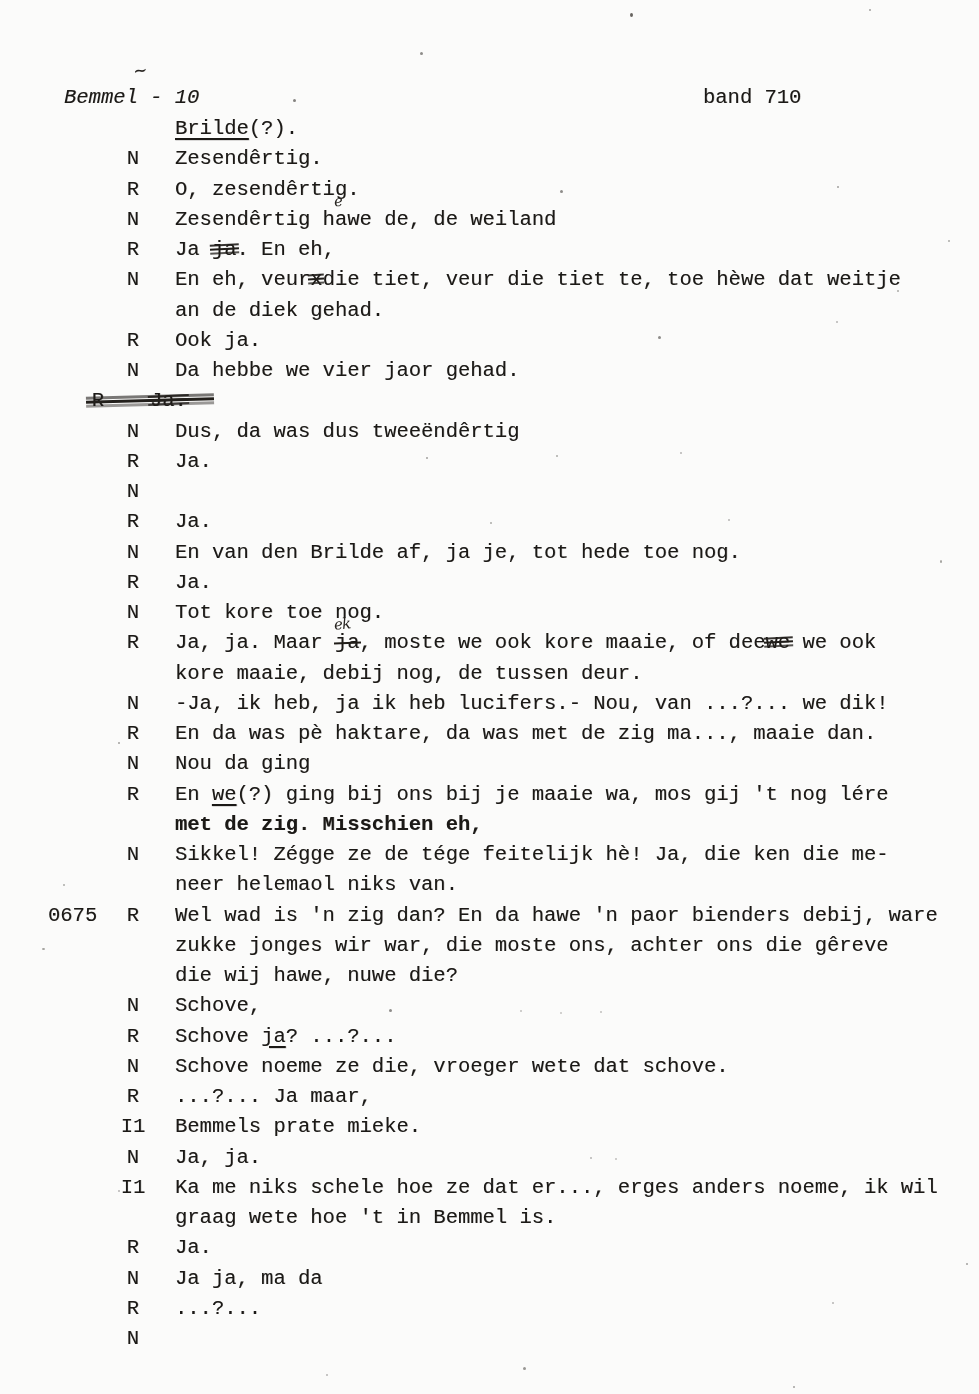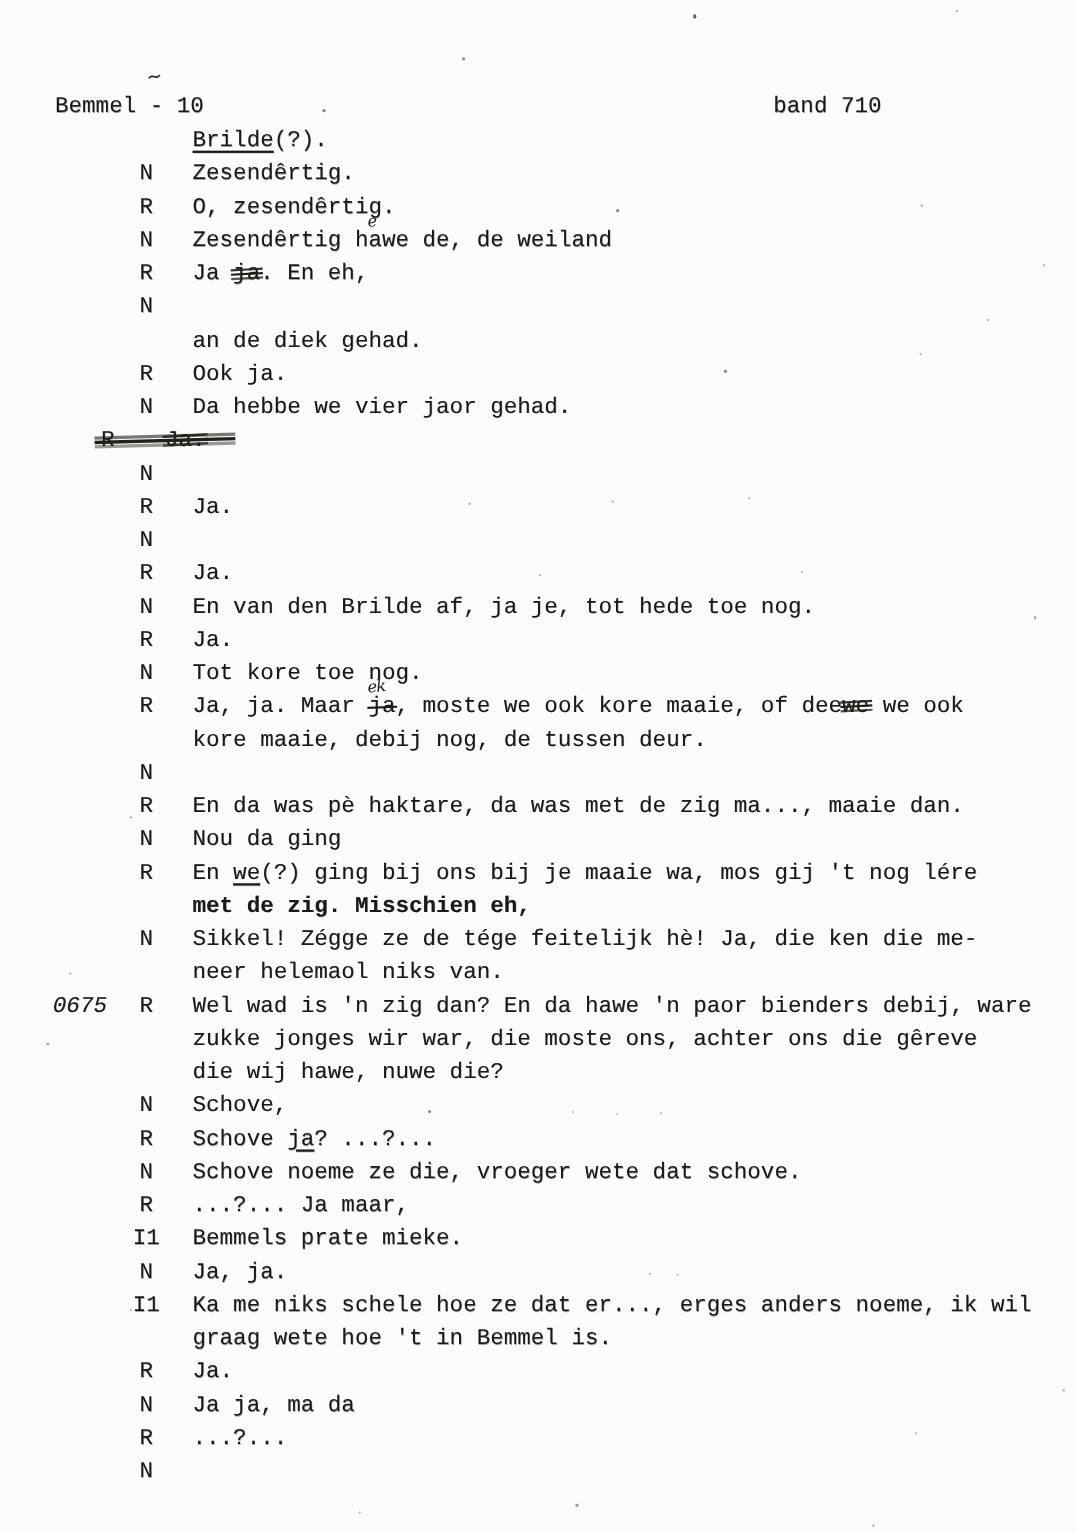--- a/index.html
+++ b/index.html
@@ -9,32 +9,32 @@
     font-family:"Liberation Mono","DejaVu Sans Mono",monospace;
     color:#1b1916;
     position:relative;
     overflow:hidden;
   }
   .page{position:absolute;inset:0;}
   .ink{text-shadow:0.4px 0.4px 0 rgba(25,22,18,0.38);}
   .hdr-left,.hdr-right{
     position:absolute;top:82px;line-height:31px;font-size:20.5px;white-space:pre;
   }
-  .hdr-left{left:50px;}
+  .hdr-left{left:64px;font-style:italic;}
   .hdr-right{left:703px;}
   .hand-mark{
     position:absolute;left:133px;top:60px;
     font-family:"DejaVu Serif",serif;font-style:italic;
     font-size:17px;color:#26231f;transform:rotate(-8deg);
   }
   .line{
     position:absolute;left:0;width:979px;height:31px;line-height:31px;
     font-size:20.5px;white-space:pre;
   }
-  .num{position:absolute;left:48px;font-style:italic;}
+  .num{position:absolute;left:48px;}
   .spk{position:absolute;left:111px;width:44px;text-align:center;}
   .txt{position:absolute;left:175px;}
   .u{text-decoration:underline;text-decoration-thickness:2px;text-underline-offset:4px;}
   .strike{position:relative;}
   .strike::after{
     content:"";position:absolute;left:-1px;right:-1px;top:46%;height:2.2px;
     background:#201d19;transform:rotate(-2deg);
   }
   .scribble{position:relative;}
   .scribble::after{
@@ -66,35 +66,35 @@
 <div class="page ink">
   <span class="hdr-left">Bemmel - 10</span>
   <span class="hdr-right">band 710</span>
   <span class="hand-mark">~</span>
   <div id="transcript">
       <div class="line" style="top: 113px;"><span class="txt"><span class="u">Brilde</span><span>(?).</span></span></div>
       <div class="line" style="top: 143.25px;"><span class="spk">N</span><span class="txt"><span>Zesendêrtig.</span></span></div>
       <div class="line" style="top: 173.5px;"><span class="spk">R</span><span class="txt"><span>O, zesendêrtig.</span></span></div>
       <div class="line" style="top: 203.75px;"><span class="spk">N</span><span class="txt"><span>Zesendêrtig h</span><span class="rel">a<span class="above">e</span></span><span>we de, de weiland</span></span></div>
       <div class="line" style="top: 234px;"><span class="spk">R</span><span class="txt"><span>Ja </span><span class="scribble">ja</span><span>. En eh,</span></span></div>
-      <div class="line" style="top: 264.25px;"><span class="spk">N</span></div>
+      <div class="line" style="top: 264.25px;"><span class="spk">N</span><span class="txt"><span>En eh, veur</span><span class="scribble">x</span><span>die tiet, veur die tiet te, toe hèwe dat weitje</span></span></div>
       <div class="line" style="top: 294.5px;"><span class="txt"><span>an de diek gehad.</span></span></div>
       <div class="line" style="top: 324.75px;"><span class="spk">R</span><span class="txt"><span>Ook ja.</span></span></div>
       <div class="line" style="top: 355px;"><span class="spk">N</span><span class="txt"><span>Da hebbe we vier jaor gehad.</span></span></div>
       <div class="line struck" style="top: 385.25px;"><span class="spk">R</span><span class="txt"><span class="scribble">Ja.</span></span></div>
-      <div class="line" style="top: 415.5px;"><span class="spk">N</span></div>
+      <div class="line" style="top: 415.5px;"><span class="spk">N</span><span class="txt"><span>Dus, da was dus tweeëndêrtig</span></span></div>
       <div class="line" style="top: 445.75px;"><span class="spk">R</span><span class="txt"><span>Ja.</span></span></div>
       <div class="line" style="top: 476px;"><span class="spk">N</span></div>
       <div class="line" style="top: 506.25px;"><span class="spk">R</span><span class="txt"><span>Ja.</span></span></div>
       <div class="line" style="top: 536.5px;"><span class="spk">N</span><span class="txt"><span>En van den Brilde af, ja je, tot hede toe nog.</span></span></div>
       <div class="line" style="top: 566.75px;"><span class="spk">R</span><span class="txt"><span>Ja.</span></span></div>
       <div class="line" style="top: 597px;"><span class="spk">N</span><span class="txt"><span>Tot kore toe nog.</span></span></div>
       <div class="line" style="top: 627.25px;"><span class="spk">R</span><span class="txt"><span>Ja, ja. Maar </span><span class="strike rel">ja<span class="above">ek</span></span><span>, moste we ook kore maaie, of dee</span><span class="scribble">we</span><span> we ook</span></span></div>
       <div class="line" style="top: 657.5px;"><span class="txt"><span>kore maaie, debij nog, de tussen deur.</span></span></div>
-      <div class="line" style="top: 687.75px;"><span class="spk">N</span></div>
+      <div class="line" style="top: 687.75px;"><span class="spk">N</span><span class="txt"><span>-Ja, ik heb, ja ik heb lucifers.- Nou, van ...?... we dik!</span></span></div>
       <div class="line" style="top: 718px;"><span class="spk">R</span><span class="txt"><span>En da was pè haktare, da was met de zig ma..., maaie dan.</span></span></div>
       <div class="line" style="top: 748.25px;"><span class="spk">N</span><span class="txt"><span>Nou da ging</span></span></div>
       <div class="line" style="top: 778.5px;"><span class="spk">R</span><span class="txt"><span>En </span><span class="u">we</span><span>(?) ging bij ons bij je maaie wa, mos gij 't nog lére</span></span></div>
       <div class="line" style="top: 808.75px; font-weight: bold;"><span class="txt"><span>met de zig. Misschien eh,</span></span></div>
       <div class="line" style="top: 839px;"><span class="spk">N</span><span class="txt"><span>Sikkel! Zégge ze de tége feitelijk hè! Ja, die ken die me-</span></span></div>
       <div class="line" style="top: 869.25px;"><span class="txt"><span>neer helemaol niks van.</span></span></div>
       <div class="line" style="top: 899.5px;"><span class="num">0675</span><span class="spk">R</span><span class="txt"><span>Wel wad is 'n zig dan? En da hawe 'n paor bienders debij, ware</span></span></div>
       <div class="line" style="top: 929.75px;"><span class="txt"><span>zukke jonges wir war, die moste ons, achter ons die gêreve</span></span></div>
       <div class="line" style="top: 960px;"><span class="txt"><span>die wij hawe, nuwe die?</span></span></div>
       <div class="line" style="top: 990.25px;"><span class="spk">N</span><span class="txt"><span>Schove,</span></span></div>

